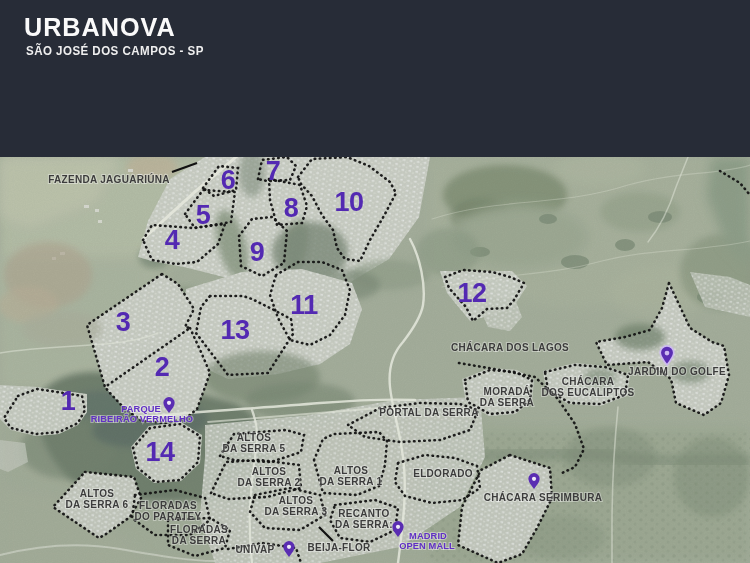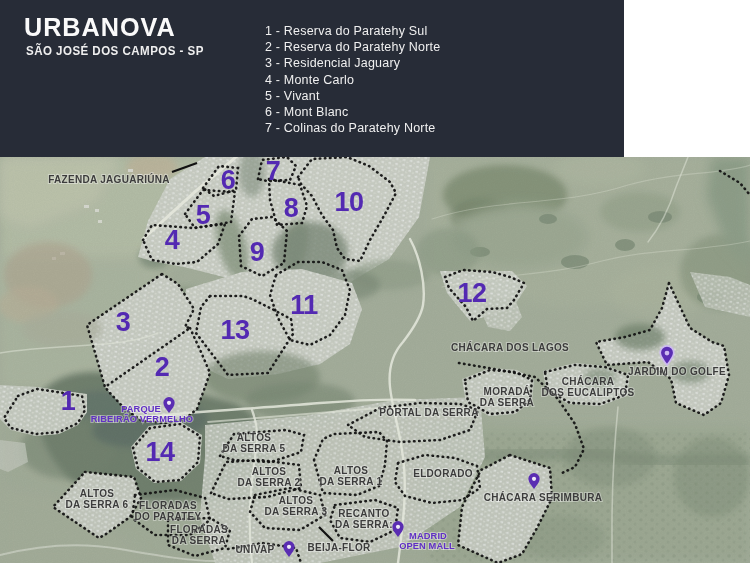--- a/index.html
+++ b/index.html
@@ -1,34 +1,33 @@
 <!DOCTYPE html>
 <html><head>
 <meta charset="utf-8">
 <style>
 html,body{margin:0;padding:0;background:#fff}
 body{width:750px;height:563px;overflow:hidden;font-family:"Liberation Sans",sans-serif;position:relative}
-.header{position:absolute;left:0;top:0;width:624px;height:157px;background:#272c37;color:#f4f4f4}
+.header{position:absolute;left:0;top:0;width:750px;height:157px;background:#272c37;color:#f4f4f4}
 .title{position:absolute;left:24px;top:12px;font-size:26px;font-weight:bold;letter-spacing:1px;color:#fafafa;transform:scaleX(.97);transform-origin:0 0;white-space:nowrap}
 .subtitle{position:absolute;left:26px;top:43px;font-size:13px;font-weight:bold;letter-spacing:.5px;color:#efefef;transform:scaleX(.89);transform-origin:0 0;white-space:nowrap}
 .leg{position:absolute;top:23px;font-size:12.5px;line-height:16.2px;color:#f0f0f0;letter-spacing:.2px;white-space:nowrap}
 .c1{left:265px}
 .c2{left:510px}
 .mapwrap{position:absolute;left:0;top:157px;width:750px;height:406px}
 </style>
 </head>
 <body>
 
 <div class="header">
 
 <div class="title">URBANOVA</div>
 
 <div class="subtitle">SÃO JOSÉ DOS CAMPOS - SP</div>
 
-<div class="leg c1">1 - Reserva do Paratehy Sul<br>2 - Reserva do Paratehy Norte<br>3 - Residencial Jaguary<br>4 - Monte Carlo<br>5 - Vivant<br>6 - Mont Blanc<br>7 - Colinas do Paratehy Norte</div>
 
 </div>
 
 <div class="mapwrap">
 <svg width="750" height="406" viewBox="0 0 750 406">
 <defs>
 <filter id="b6" x="-30%" y="-30%" width="160%" height="160%">
           <feGaussianBlur stdDeviation="6"></feGaussianBlur>
         </filter>
 <filter id="grain">

